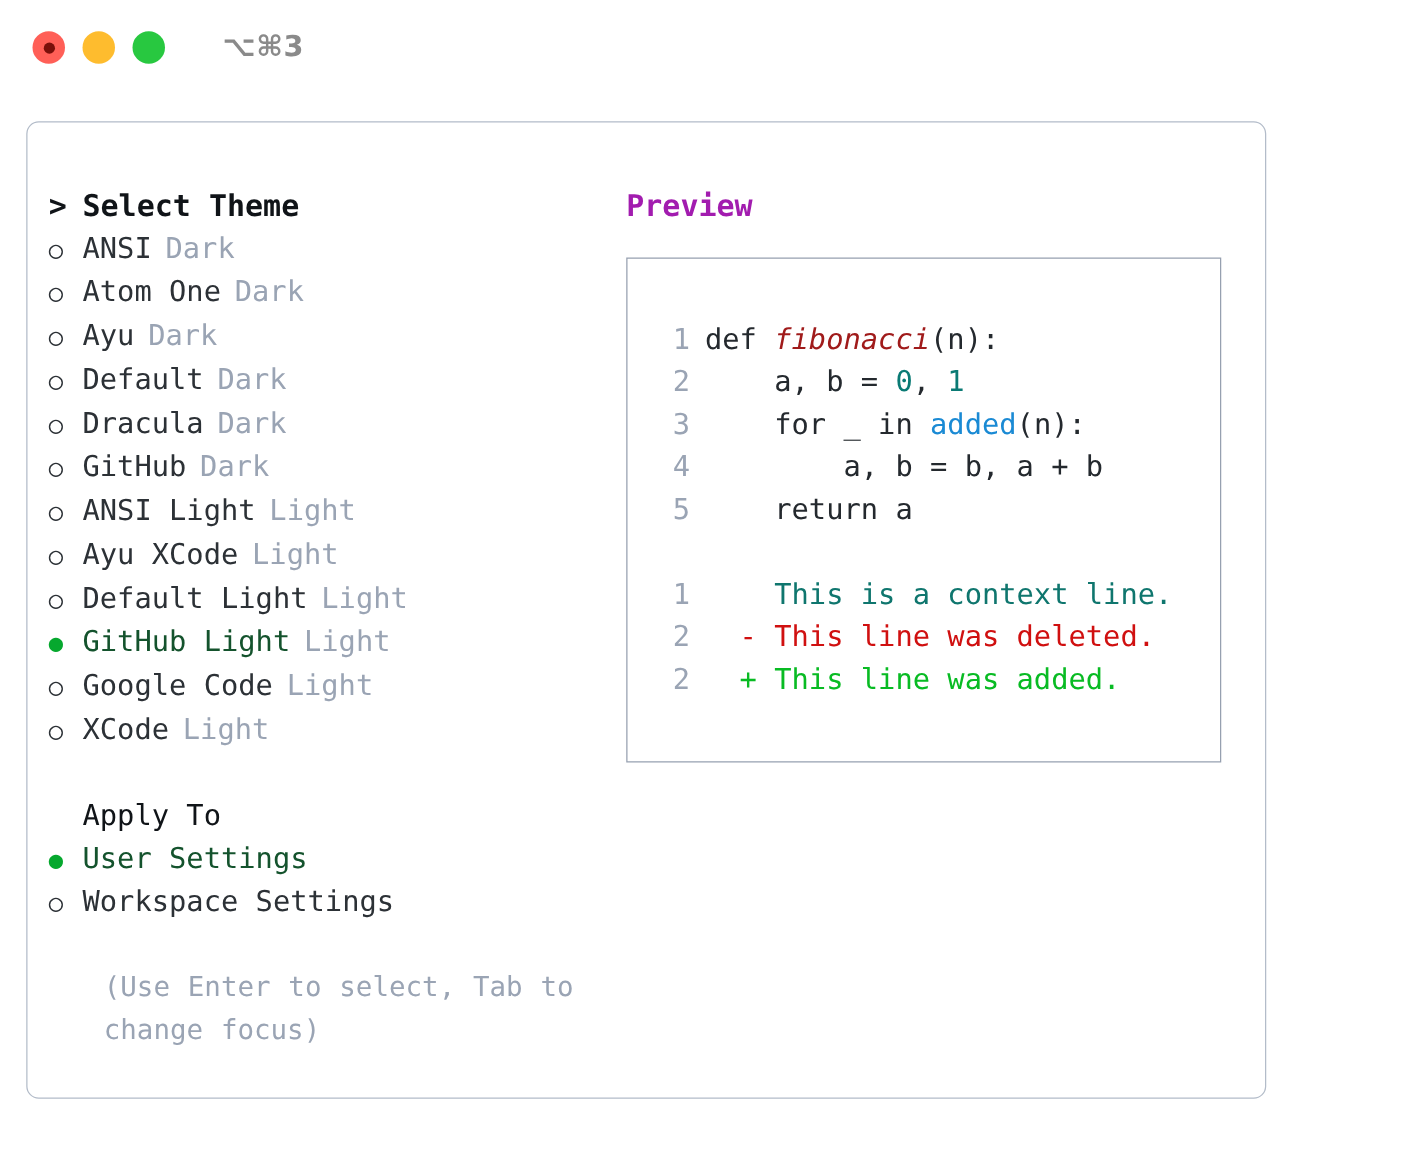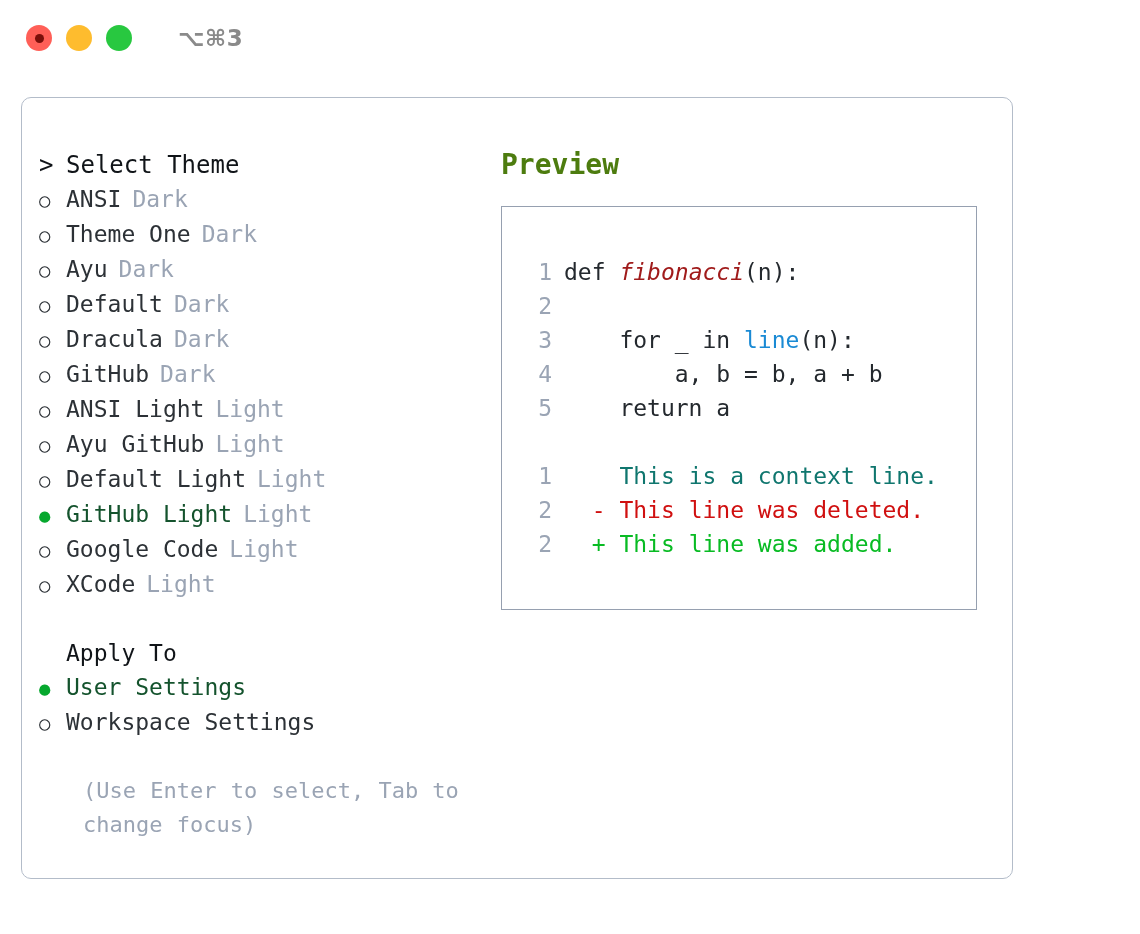--- a/index.html
+++ b/index.html
@@ -101,21 +101,21 @@
   .col-right {
     position: absolute;
     left: 479px;
     top: 50px;
     width: 500px;
   }
 
   
   .hdr {
     font-size: 24px;
-    font-weight: normal;
+    font-weight: bold;
     color: #101418;
     line-height: 34px;
     white-space: pre;
   }
   .hdr .caret { display: inline-block; width: 27px; }
 
   .row {
     display: flex;
     align-items: baseline;
     line-height: 34px;
@@ -151,23 +151,23 @@
     font-size: 22px;
     color: #9aa4b4;
     line-height: 34px;
     width: 410px;
     word-spacing: 1px;
     margin-left: 44px;
   }
 
   
   .preview-title {
-    font-size: 28px;
+    font-size: 24px;
     font-weight: bold;
-    color: #4d7c0f;
+    color: #a21caf;
     line-height: 34px;
   }
   .preview-box {
     margin-top: 24px;
     width: 476px;
     height: 404px;
     border: 1.6px solid #96a0b0;
     box-sizing: border-box;
     background: #ffffff;
     padding: 48px 0 0 18px;
@@ -213,27 +213,27 @@
 
   <div class="card">
     <div class="columns">
 
       <div class="col-left">
 
         <div class="hdr"><span class="caret">&gt;</span><span>Select Theme</span></div>
 
         <div id="theme-list">
             <div class="row"><span class="bullet">○</span><span class="label">ANSI</span><span class="variant">Dark</span></div>
-            <div class="row"><span class="bullet">○</span><span class="label">Theme One</span><span class="variant">Dark</span></div>
+            <div class="row"><span class="bullet">○</span><span class="label">Atom One</span><span class="variant">Dark</span></div>
             <div class="row"><span class="bullet">○</span><span class="label">Ayu</span><span class="variant">Dark</span></div>
             <div class="row"><span class="bullet">○</span><span class="label">Default</span><span class="variant">Dark</span></div>
             <div class="row"><span class="bullet">○</span><span class="label">Dracula</span><span class="variant">Dark</span></div>
             <div class="row"><span class="bullet">○</span><span class="label">GitHub</span><span class="variant">Dark</span></div>
             <div class="row"><span class="bullet">○</span><span class="label">ANSI Light</span><span class="variant">Light</span></div>
-            <div class="row"><span class="bullet">○</span><span class="label">Ayu GitHub</span><span class="variant">Light</span></div>
+            <div class="row"><span class="bullet">○</span><span class="label">Ayu XCode</span><span class="variant">Light</span></div>
             <div class="row"><span class="bullet">○</span><span class="label">Default Light</span><span class="variant">Light</span></div>
             <div class="row selected"><span class="bullet">●</span><span class="label">GitHub Light</span><span class="variant">Light</span></div>
             <div class="row"><span class="bullet">○</span><span class="label">Google Code</span><span class="variant">Light</span></div>
             <div class="row"><span class="bullet">○</span><span class="label">XCode</span><span class="variant">Light</span></div>
           </div>
 
         <div class="spacer"></div>
 
         <div class="section-hdr">Apply To</div>
 
@@ -246,22 +246,22 @@
 
         <div class="hint">(Use Enter to select, Tab to change focus)</div>
       </div>
 
       <div class="col-right">
         <div class="preview-title">Preview</div>
 
         <div class="preview-box">
           <div id="code-block">
               <div class="code-line"><span class="lineno">1</span><span><span class="code-text">def </span><span class="tok-fn">fibonacci</span><span class="code-text">(n):</span></span></div>
-              <div class="code-line"><span class="lineno">2</span></div>
-              <div class="code-line"><span class="lineno">3</span><span><span class="code-text">    for _ in </span><span class="tok-bi">line</span><span class="code-text">(n):</span></span></div>
+              <div class="code-line"><span class="lineno">2</span><span><span class="code-text">    a, b = </span><span class="tok-num">0</span><span class="code-text">, </span><span class="tok-num">1</span></span></div>
+              <div class="code-line"><span class="lineno">3</span><span><span class="code-text">    for _ in </span><span class="tok-bi">added</span><span class="code-text">(n):</span></span></div>
               <div class="code-line"><span class="lineno">4</span><span><span class="code-text">        a, b = b, a + b</span></span></div>
               <div class="code-line"><span class="lineno">5</span><span><span class="code-text">    return a</span></span></div>
             </div>
           <div class="code-gap"></div>
           <div id="diff-block">
               <div class="code-line"><span class="lineno">1</span><span class="diff-ctx">    </span><span class="diff-ctx">This is a context line.</span></div>
               <div class="code-line"><span class="lineno">2</span><span class="diff-del">  - </span><span class="diff-del">This line was deleted.</span></div>
               <div class="code-line"><span class="lineno">2</span><span class="diff-add">  + </span><span class="diff-add">This line was added.</span></div>
             </div>
         </div>

